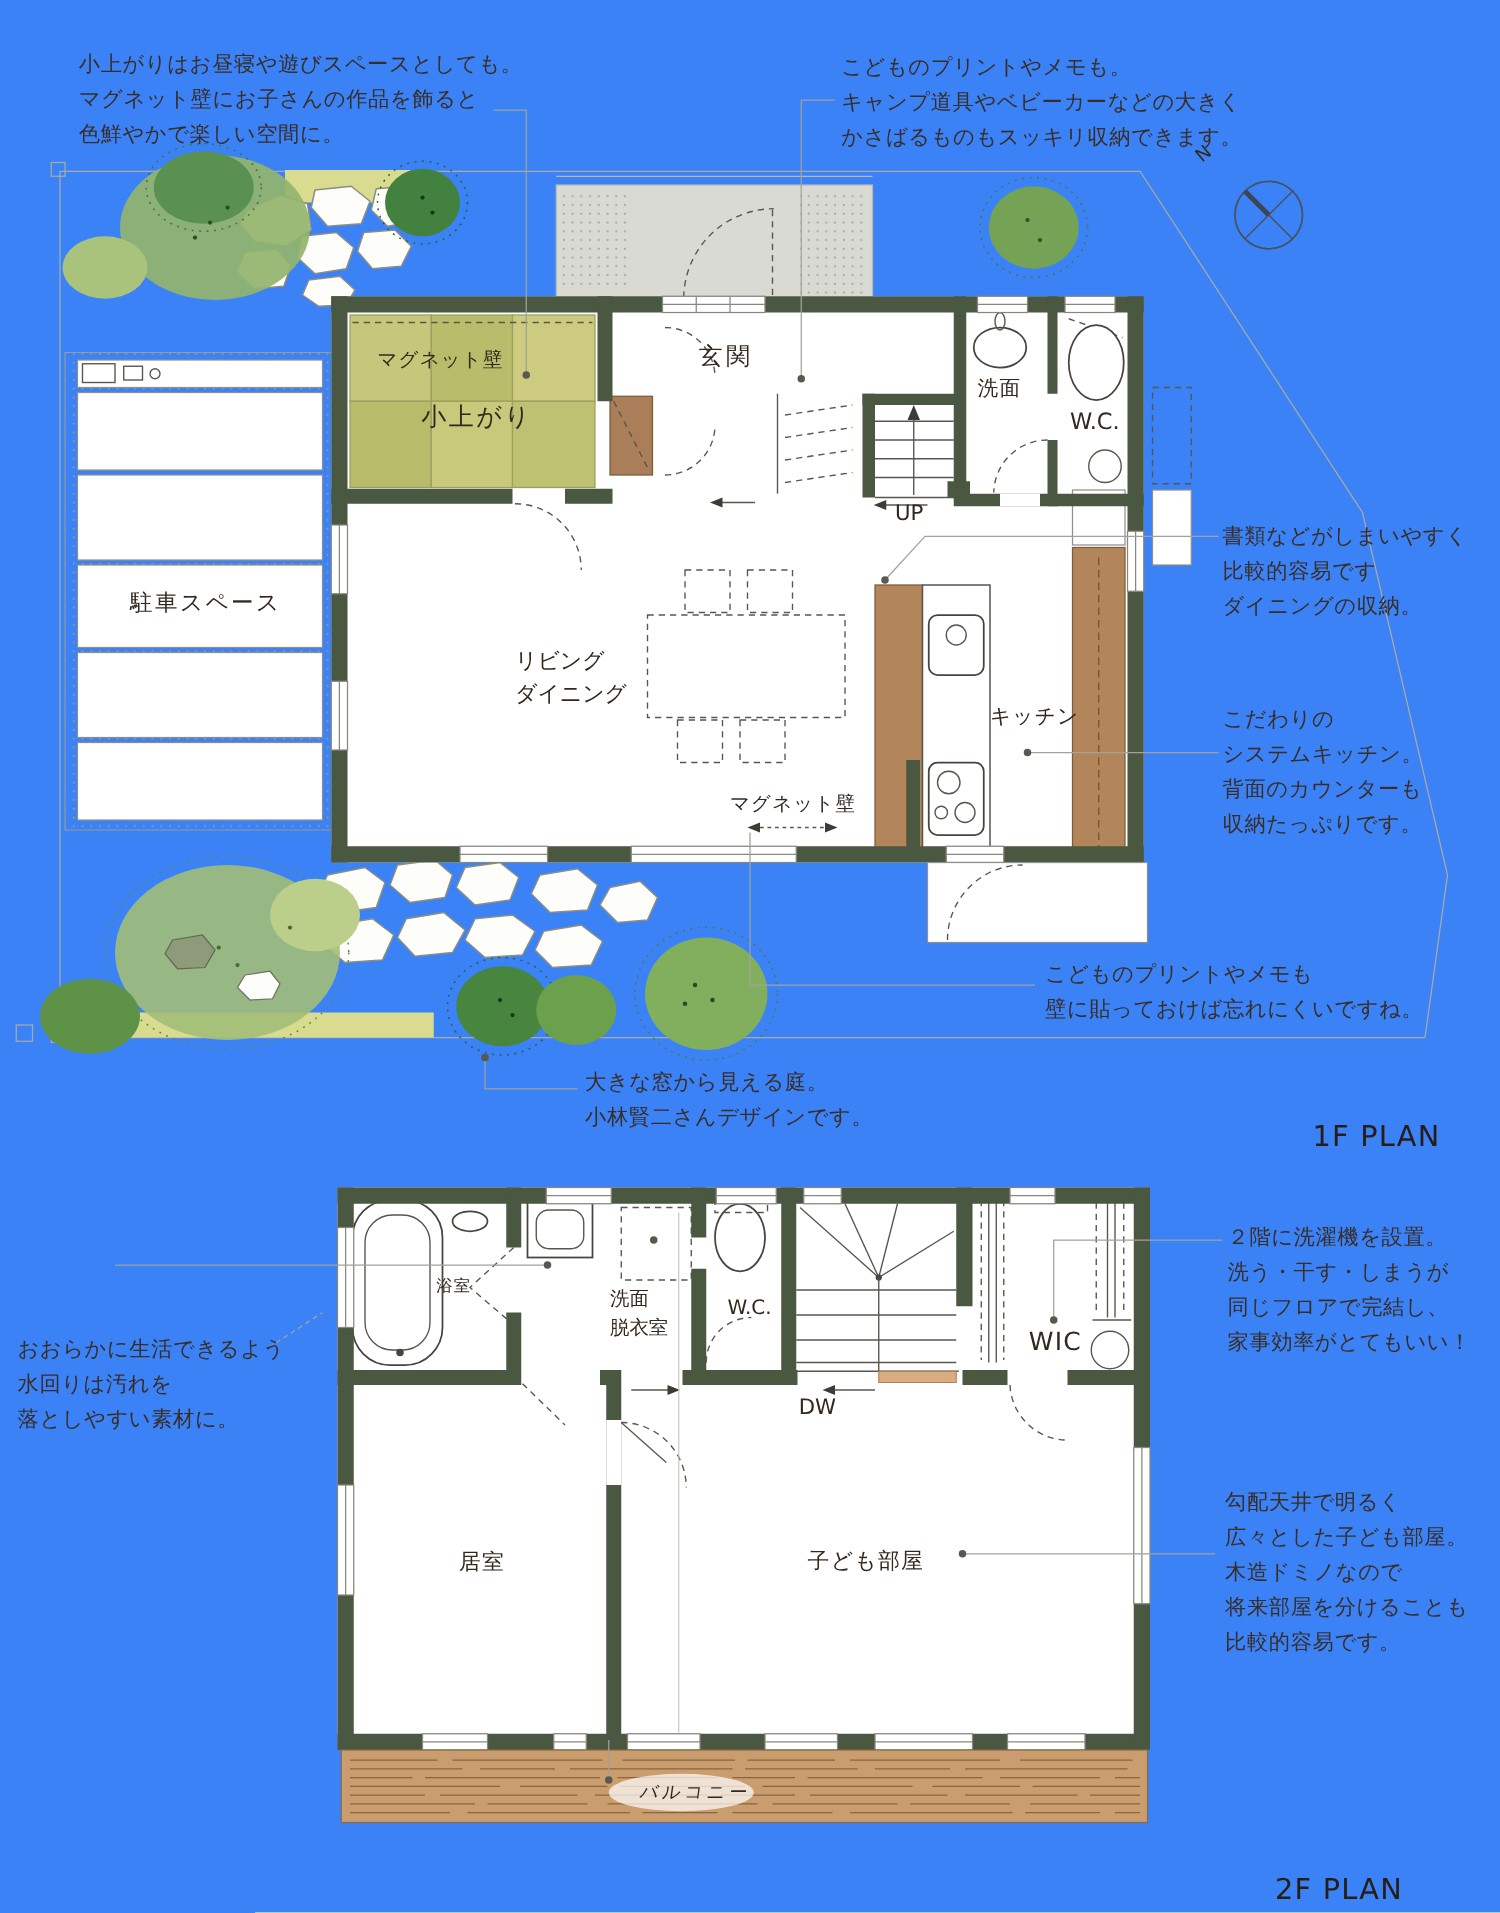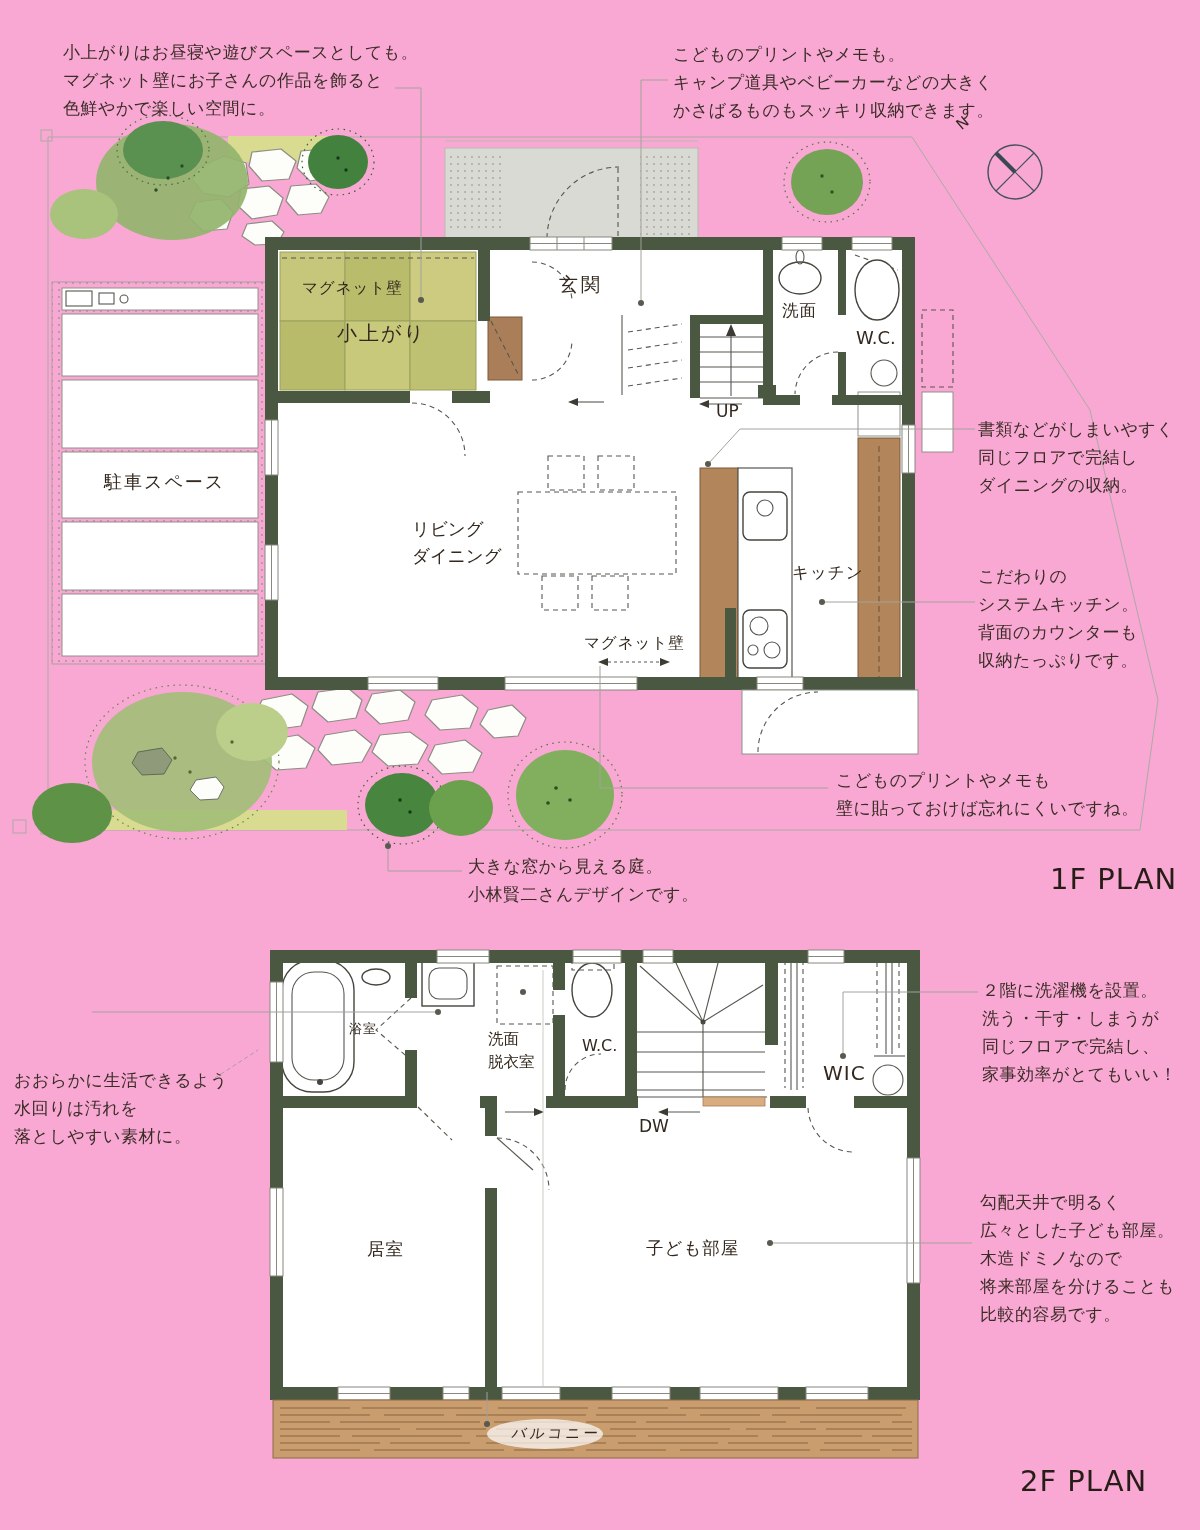--- a/index.html
+++ b/index.html
@@ -1,21 +1,21 @@
 <!DOCTYPE html>
 <html><head>
 <meta charset="utf-8">
 <style>
   html,body{margin:0;padding:0;background:#ffffff;}
-  #stage{position:relative;width:1200px;height:1530px;background:#f9a8d4;overflow:hidden;
+  #stage{position:relative;width:1200px;height:1530px;background:#3b82f6;overflow:hidden;
          font-family:"DejaVu Sans",sans-serif;color:#3a2d25;}
   #plan-svg{position:absolute;left:0;top:0;}
   .note{position:absolute;font-size:17px;line-height:28px;letter-spacing:.5px;color:#3a2d25;white-space:nowrap;}
   .rl{position:absolute;color:#33281e;white-space:nowrap;}
-  .plan-title{position:absolute;font-size:29px;letter-spacing:1px;color:#261d16;white-space:nowrap;}
+  .plan-title{position:absolute;font-size:23px;letter-spacing:1px;color:#261d16;white-space:nowrap;margin-top:35px;}
   .ctr{text-align:left;}
   
   .wall{fill:#4a5741;}
   .stall{fill:#ffffff;stroke:#90908a;stroke-width:1;}
   .win{fill:#ffffff;stroke:#88887f;stroke-width:1;}
   .winl{stroke:#88887f;stroke-width:1;}
   .fix{fill:#ffffff;stroke:#45453e;stroke-width:1.4;}
   .thin{fill:none;stroke:#57574f;stroke-width:1.1;}
   .thind{fill:none;stroke:#57574f;stroke-width:1.1;stroke-dasharray:5 4;}
   .lead{fill:none;stroke:#a2a29a;stroke-width:1;}
@@ -404,21 +404,21 @@
   <div>マグネット壁にお子さんの作品を飾ると</div>
   <div>色鮮やかで楽しい空間に。</div>
 </div>
 <div class="note" style="left:673px;top:40px">
   <div>こどものプリントやメモも。</div>
   <div>キャンプ道具やベビーカーなどの大きく</div>
   <div>かさばるものもスッキリ収納できます。</div>
 </div>
 <div class="note" style="left:978px;top:415px">
   <div>書類などがしまいやすく</div>
-  <div>同じフロアで完結し</div>
+  <div>比較的容易です</div>
   <div>ダイニングの収納。</div>
 </div>
 <div class="note" style="left:978px;top:562px">
   <div>こだわりの</div>
   <div>システムキッチン。</div>
   <div>背面のカウンターも</div>
   <div>収納たっぷりです。</div>
 </div>
 <div class="note" style="left:836px;top:766px">
   <div>こどものプリントやメモも</div>

